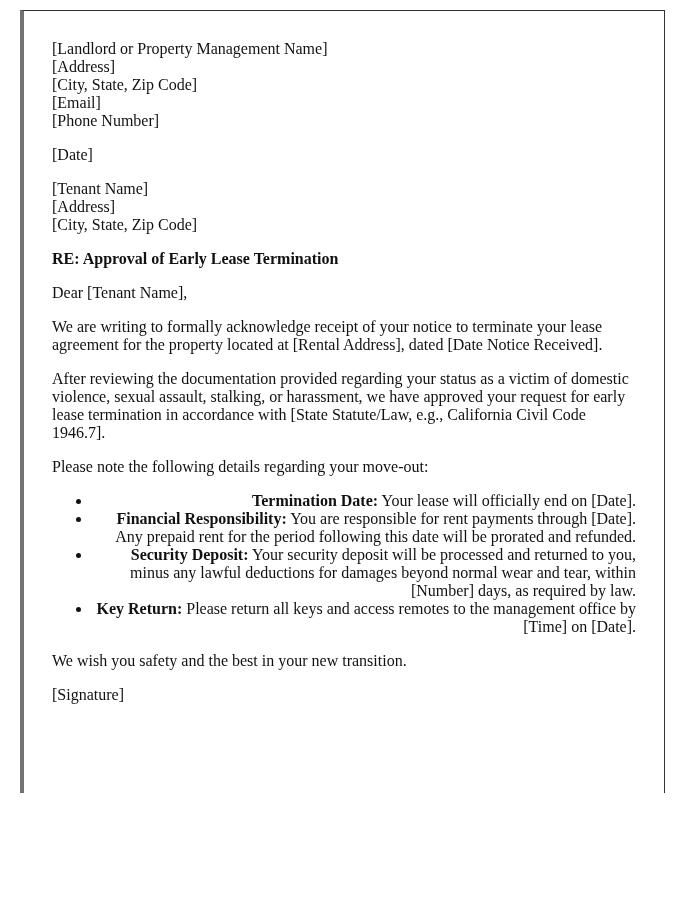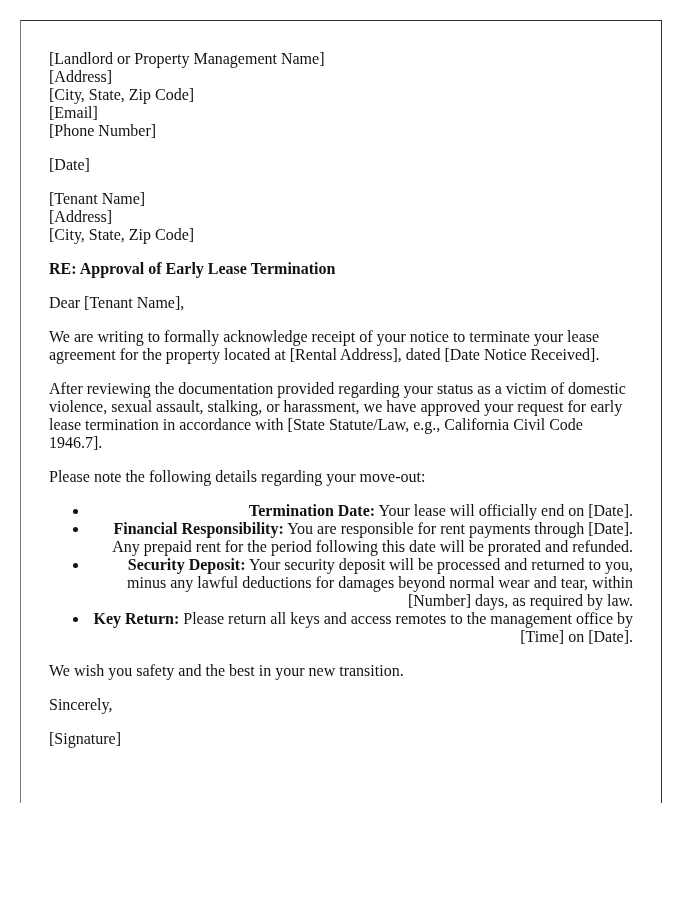--- a/index.html
+++ b/index.html
@@ -12,24 +12,24 @@
     }
     body {
       font-family: "Liberation Serif", "DejaVu Serif", serif;
       font-size: 16px;
       line-height: 18px;
       color: #111111;
     }
     .page {
       position: absolute;
       left: 20px;
-      top: 20px;
+      top: 10px;
       width: 640px;
       height: 782px;
-      border-left: 1px solid #737373;
+      border-left: 4px solid #737373;
       border-right: 1px solid #333333;
       border-top: 1px solid #333333;
       overflow: hidden;
       box-sizing: content-box;
     }
     .content {
       padding: 29px 28px 0 28px;
     }
     .block { margin: 0 0 16px 0; }
     .line { display: block; }
@@ -85,18 +85,17 @@
         <span class="label">Security Deposit:</span><span> Your security deposit will be processed and returned to you, minus any lawful deductions for damages beyond normal wear and tear, within [Number] days, as required by law.</span>
       </li>
       <li>
         <span class="label">Key Return:</span><span> Please return all keys and access remotes to the management office by [Time] on [Date].</span>
       </li>
     </ul>
 
 
     <p class="block">We wish you safety and the best in your new transition.</p>
 
-    <div class="block">Sincerely,</div>
 
     <div class="block">[Signature]</div>
 
   </div>
 </div>
 
 </body></html>

